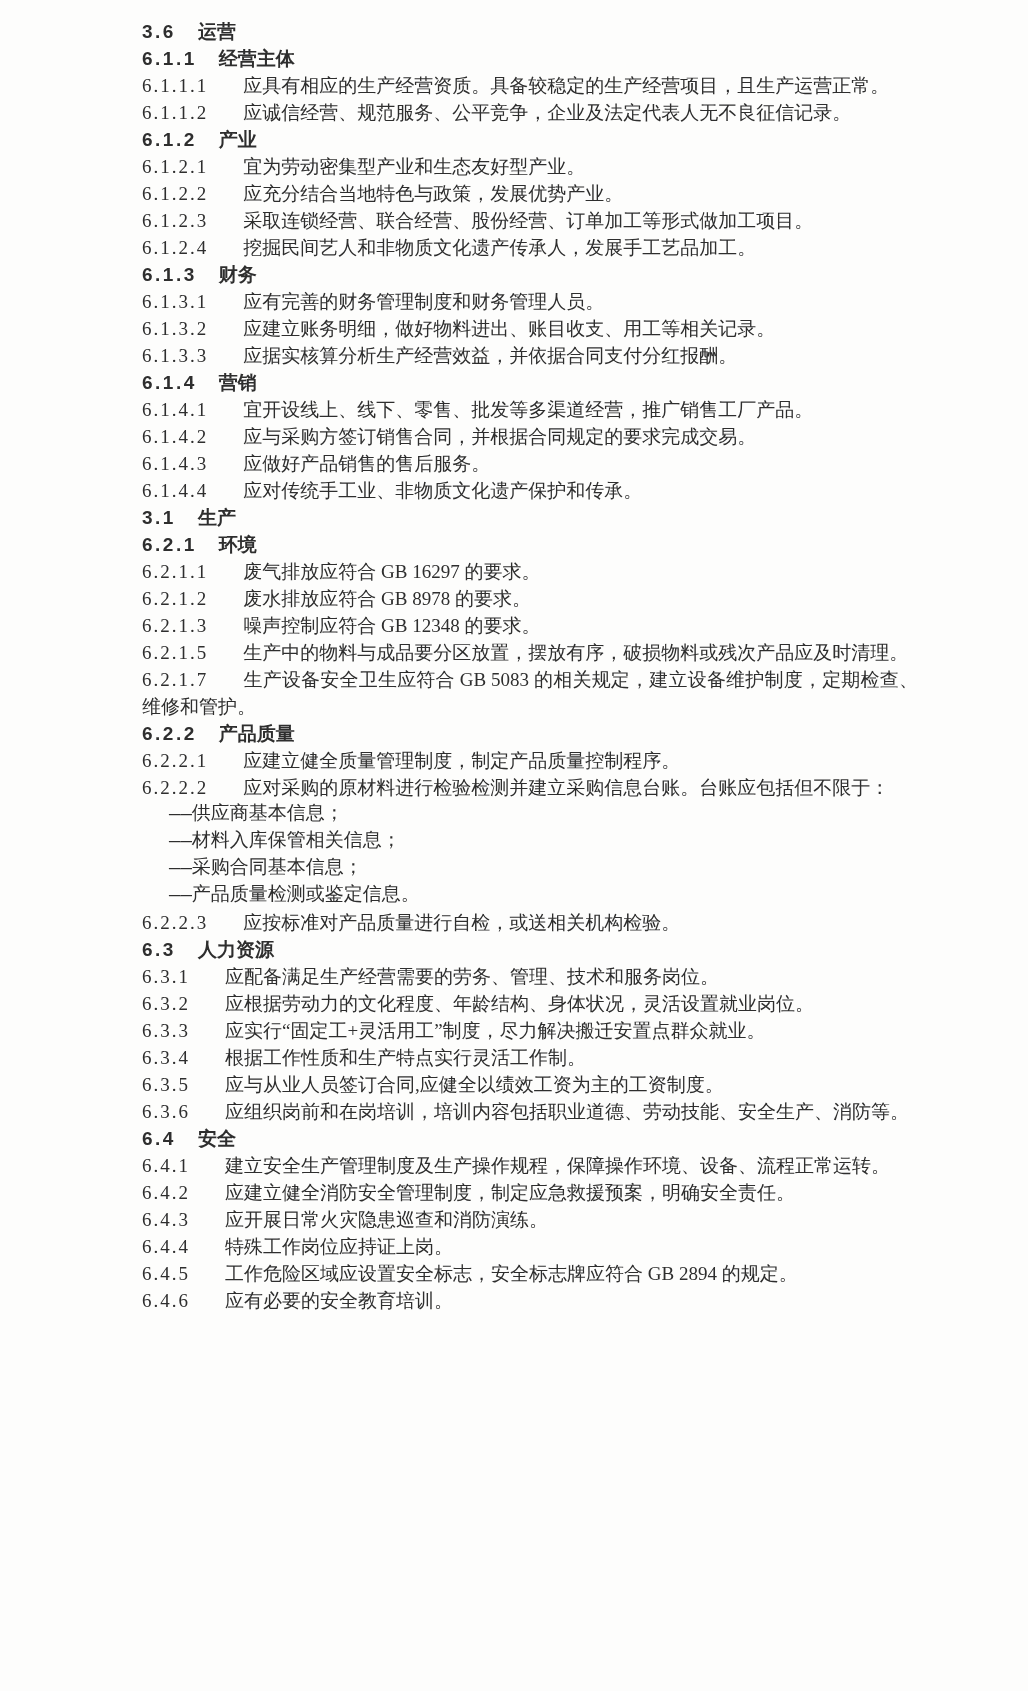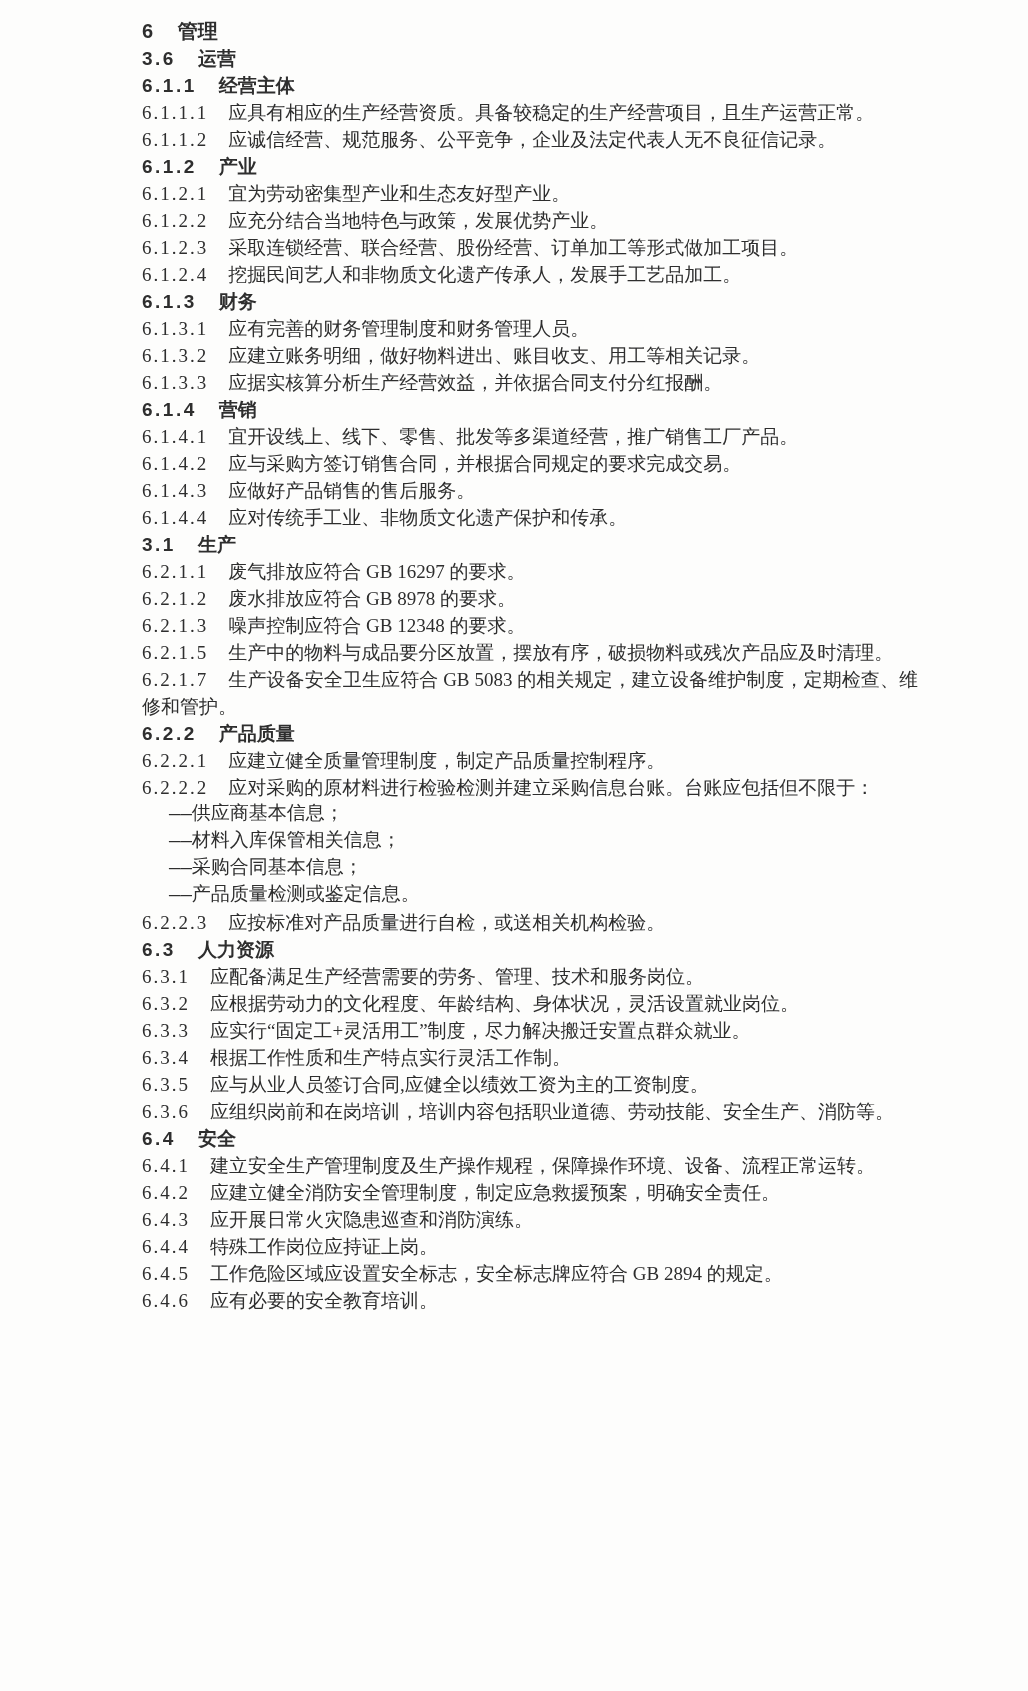--- a/index.html
+++ b/index.html
@@ -20,50 +20,50 @@
   .heading {
     font-family: "Liberation Sans", sans-serif;
     font-weight: 700;
     margin: 13px 0 11px;
     text-align: left;
   }
   .heading.l1 { font-size: 20px; }
   .page > :first-child { margin-top: 6px; }
   .num {
     letter-spacing: 2px;
-    margin-right: 20px;
+    margin-right: 35px;
     white-space: nowrap;
   }
   .heading .num { margin-right: 22px; letter-spacing: 2.5px; }
   .dash-item { padding-left: 27px; text-align: left; font-family: Liberation Mono, monospace; }
 </style>
 </head>
 <body>
 
 <main class="page" id="doc-root">
-    <p class="heading l1"><span class="num">6</span><span class="title">管理</span></p>
     <p class="heading l2"><span class="num">3.6</span><span class="title">运营</span></p>
     <p class="heading l3"><span class="num">6.1.1</span><span class="title">经营主体</span></p>
     <p class="clause"><span class="num">6.1.1.1</span><span class="text">应具有相应的生产经营资质。具备较稳定的生产经营项目，且生产运营正常。</span></p>
     <p class="clause"><span class="num">6.1.1.2</span><span class="text">应诚信经营、规范服务、公平竞争，企业及法定代表人无不良征信记录。</span></p>
     <p class="heading l3"><span class="num">6.1.2</span><span class="title">产业</span></p>
     <p class="clause"><span class="num">6.1.2.1</span><span class="text">宜为劳动密集型产业和生态友好型产业。</span></p>
     <p class="clause"><span class="num">6.1.2.2</span><span class="text">应充分结合当地特色与政策，发展优势产业。</span></p>
     <p class="clause"><span class="num">6.1.2.3</span><span class="text">采取连锁经营、联合经营、股份经营、订单加工等形式做加工项目。</span></p>
     <p class="clause"><span class="num">6.1.2.4</span><span class="text">挖掘民间艺人和非物质文化遗产传承人，发展手工艺品加工。</span></p>
     <p class="heading l3"><span class="num">6.1.3</span><span class="title">财务</span></p>
     <p class="clause"><span class="num">6.1.3.1</span><span class="text">应有完善的财务管理制度和财务管理人员。</span></p>
     <p class="clause"><span class="num">6.1.3.2</span><span class="text">应建立账务明细，做好物料进出、账目收支、用工等相关记录。</span></p>
     <p class="clause"><span class="num">6.1.3.3</span><span class="text">应据实核算分析生产经营效益，并依据合同支付分红报酬。</span></p>
     <p class="heading l3"><span class="num">6.1.4</span><span class="title">营销</span></p>
     <p class="clause"><span class="num">6.1.4.1</span><span class="text">宜开设线上、线下、零售、批发等多渠道经营，推广销售工厂产品。</span></p>
     <p class="clause"><span class="num">6.1.4.2</span><span class="text">应与采购方签订销售合同，并根据合同规定的要求完成交易。</span></p>
     <p class="clause"><span class="num">6.1.4.3</span><span class="text">应做好产品销售的售后服务。</span></p>
     <p class="clause"><span class="num">6.1.4.4</span><span class="text">应对传统手工业、非物质文化遗产保护和传承。</span></p>
     <p class="heading l2"><span class="num">3.1</span><span class="title">生产</span></p>
+    <p class="heading l3"><span class="num">6.2.1</span><span class="title">环境</span></p>
     <p class="clause"><span class="num">6.2.1.1</span><span class="text">废气排放应符合 GB 16297 的要求。</span></p>
     <p class="clause"><span class="num">6.2.1.2</span><span class="text">废水排放应符合 GB 8978 的要求。</span></p>
     <p class="clause"><span class="num">6.2.1.3</span><span class="text">噪声控制应符合 GB 12348 的要求。</span></p>
     <p class="clause"><span class="num">6.2.1.5</span><span class="text">生产中的物料与成品要分区放置，摆放有序，破损物料或残次产品应及时清理。</span></p>
     <p class="clause"><span class="num">6.2.1.7</span><span class="text">生产设备安全卫生应符合 GB 5083 的相关规定，建立设备维护制度，定期检查、维修和管护。</span></p>
     <p class="heading l3"><span class="num">6.2.2</span><span class="title">产品质量</span></p>
     <p class="clause"><span class="num">6.2.2.1</span><span class="text">应建立健全质量管理制度，制定产品质量控制程序。</span></p>
     <p class="clause"><span class="num">6.2.2.2</span><span class="text">应对采购的原材料进行检验检测并建立采购信息台账。台账应包括但不限于：</span></p>
     <p class="dash-item"><span>——供应商基本信息；</span></p>
     <p class="dash-item"><span>——材料入库保管相关信息；</span></p>

